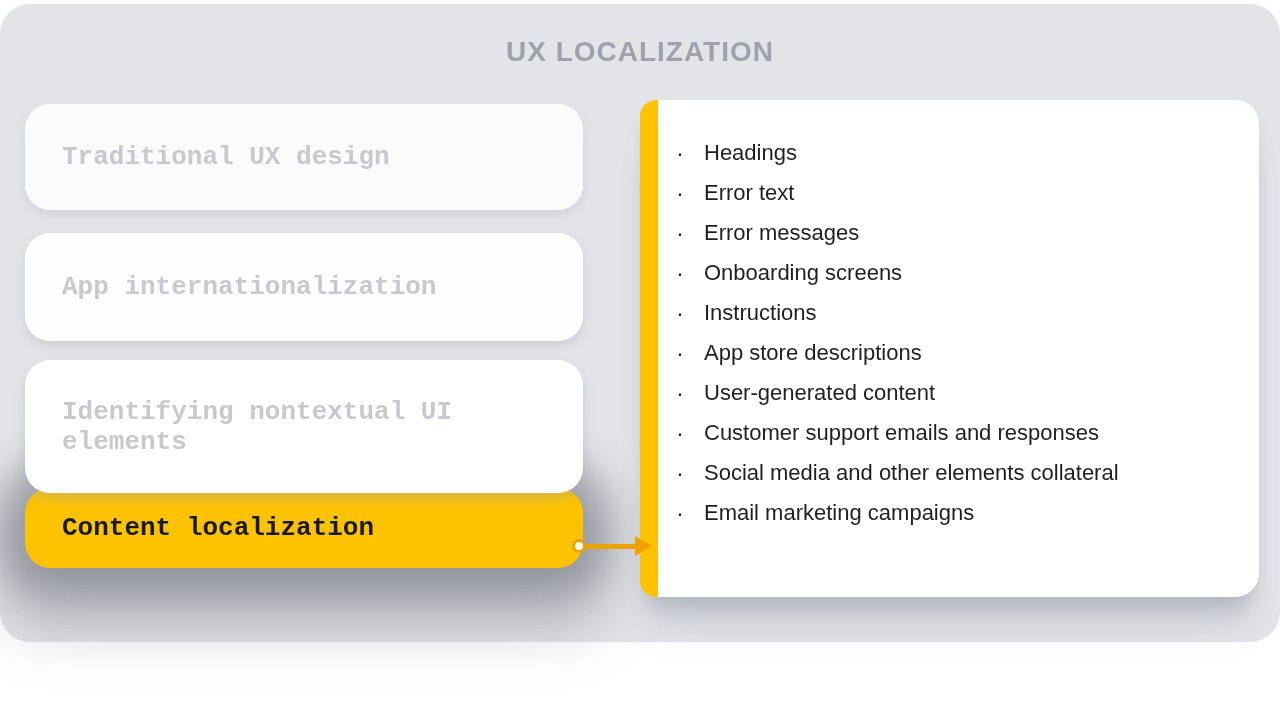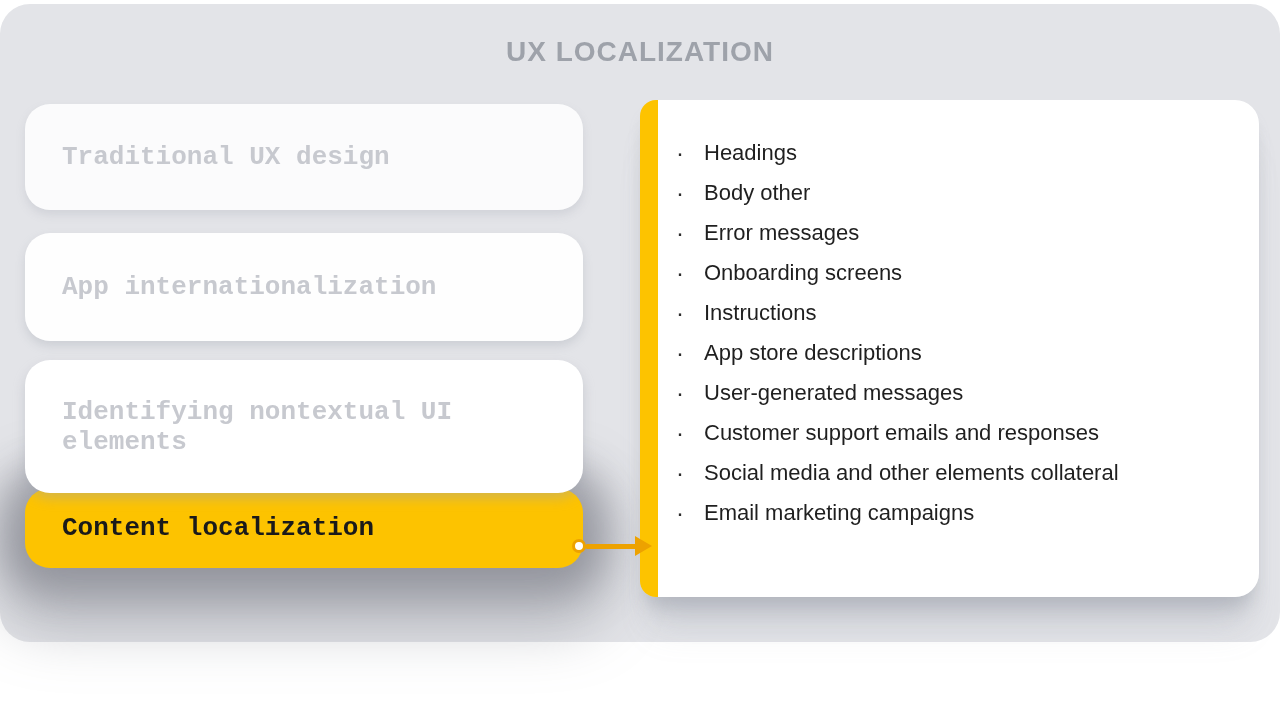--- a/index.html
+++ b/index.html
@@ -93,41 +93,41 @@
   <div class="detail-panel">
     <div class="panel-accent"></div>
     <div class="panel-body">
       <ul class="content-list">
         <li>
           <span class="bullet">·</span>
           <span>Headings</span>
         </li>
         <li>
           <span class="bullet">·</span>
-          <span>Body other</span>
+          <span>Error text</span>
         </li>
         <li>
           <span class="bullet">·</span>
           <span>Error messages</span>
         </li>
         <li>
           <span class="bullet">·</span>
           <span>Onboarding screens</span>
         </li>
         <li>
           <span class="bullet">·</span>
           <span>Instructions</span>
         </li>
         <li>
           <span class="bullet">·</span>
           <span>App store descriptions</span>
         </li>
         <li>
           <span class="bullet">·</span>
-          <span>User-generated messages</span>
+          <span>User-generated content</span>
         </li>
         <li>
           <span class="bullet">·</span>
           <span>Customer support emails and responses</span>
         </li>
         <li>
           <span class="bullet">·</span>
           <span>Social media and other elements collateral</span>
         </li>
         <li>

